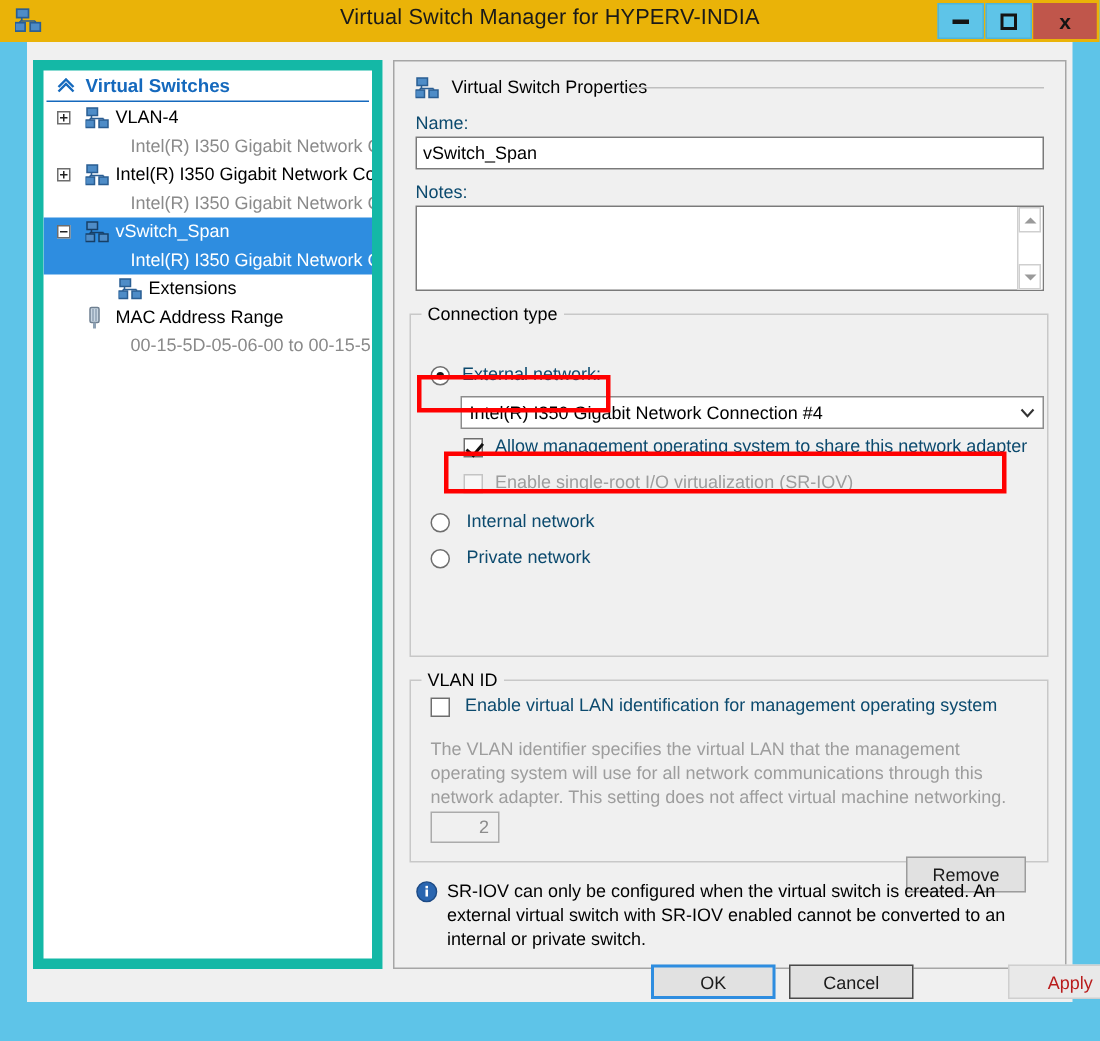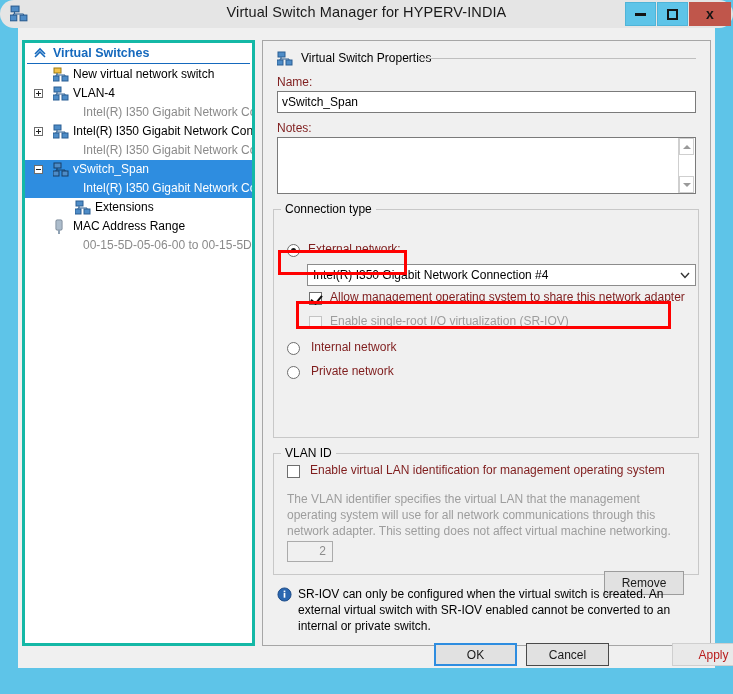--- a/index.html
+++ b/index.html
@@ -5,21 +5,21 @@
   html,body{margin:0;padding:0;}
   body{
     width:733px;height:694px;overflow:hidden;
     background:#5EC4E8;
     font-family:"Liberation Sans","DejaVu Sans",sans-serif;
     font-size:12px;color:#000;
     -webkit-font-smoothing:antialiased;
   }
   
   #window{position:absolute;left:0;top:0;width:733px;height:694px;background:#5EC4E8;}
-  #titlebar{position:absolute;left:0;top:0;width:733px;height:28px;background:#e5e5e5;border-radius:14px;}
+  #titlebar{position:absolute;left:0;top:0;width:733px;height:28px;background:#eab308;}
   #title-icon{position:absolute;left:10px;top:5px;width:18px;height:18px;}
   #title-text{
     position:absolute;left:0;top:4px;width:733px;text-align:center;
     font-size:14.5px;color:#1a1a1a;letter-spacing:.1px;
   }
   .winbtn{
     position:absolute;top:2px;height:24px;width:31px;
     border:1px solid #4FB4D8;box-sizing:border-box;
     display:flex;align-items:center;justify-content:center;
     background:#5EC4E8;
@@ -33,21 +33,21 @@
 
   
   #body{
     position:absolute;left:18px;top:28px;width:697px;height:640px;
     background:#F0F0F0;
   }
 
   
   #tree{
     position:absolute;left:4px;top:12px;width:233px;height:606px;
-    background:#FFFFFF;border:3px solid #14b8a6;box-sizing:border-box;
+    background:#FFFFFF;border:7px solid #14b8a6;box-sizing:border-box;
     overflow:hidden;
   }
   .tree-head{
     position:relative;height:20px;line-height:20px;
     color:#1569BD;font-weight:bold;font-size:12.5px;
     padding-left:26px;border-bottom:1px solid #1569BD;margin:0 2px 1px 2px;
   }
   .chev{position:absolute;left:7px;top:4px;width:12px;height:12px;}
   .trow{position:relative;height:19px;line-height:19px;white-space:nowrap;font-size:12px;}
   .trow.sel{background:#2E8DE0;color:#fff;}
@@ -67,21 +67,21 @@
 
   
   #pane{
     position:absolute;left:244px;top:12px;width:449px;height:606px;
     background:#F0F0F0;border:1px solid #A6A6A6;box-sizing:border-box;
   }
   .grp-title{
     position:absolute;font-size:12px;color:#000;background:#F0F0F0;padding:0 4px;
   }
   .grp-line{position:absolute;height:1px;background:#BFBFBF;}
-  .lbl-static{position:absolute;font-size:12px;color:#7f1d1d;}
+  .lbl-static{position:absolute;font-size:12px;color:#0c4a6e;}
   .lbl-dim{position:absolute;font-size:12px;color:#9D9D9D;}
 
   input.txt{
     position:absolute;box-sizing:border-box;
     border:1px solid #7A7A7A;background:#fff;font-family:inherit;font-size:12px;
     padding:2px 4px;color:#000;outline:none;
   }
   .notesbox{
     position:absolute;box-sizing:border-box;border:1px solid #7A7A7A;background:#fff;
   }
@@ -165,29 +165,20 @@
 
     <div id="tree">
 
       <div class="tree-head" style="top:0;">
         <svg class="chev" viewBox="0 0 12 12">
           <path d="M1 7 L6 2 L11 7 M1 10 L6 5 L11 10" stroke="#1569BD" stroke-width="1.6" fill="none"></path>
         </svg>
         <span>Virtual Switches</span>
       </div>
 
-      <div class="trow">
-        <svg class="swicon" style="left:28px;" viewBox="0 0 16 16">
-          <rect x="1" y="1" width="7" height="5" fill="#F2C14A" stroke="#9A7A12"></rect>
-          <rect x="0" y="9" width="6" height="5" fill="#4E8CC7" stroke="#2A5E93"></rect>
-          <rect x="9" y="9" width="6" height="5" fill="#4E8CC7" stroke="#2A5E93"></rect>
-          <path d="M4 6 L4 8 M3 8 L12 8 M3 8 L3 9 M12 8 L12 9" stroke="#2A5E93" fill="none"></path>
-        </svg>
-        <span class="lbl" style="left:48px;">New virtual network switch</span>
-      </div>
 
       <div class="trow">
         <span class="expander plus" style="left:9px;"></span>
         <svg class="swicon" style="left:28px;" viewBox="0 0 16 16">
           <rect x="1" y="1" width="7" height="5" fill="#4E8CC7" stroke="#2A5E93"></rect>
           <rect x="0" y="9" width="6" height="5" fill="#4E8CC7" stroke="#2A5E93"></rect>
           <rect x="9" y="9" width="6" height="5" fill="#4E8CC7" stroke="#2A5E93"></rect>
           <path d="M4 6 L4 8 M3 8 L12 8 M3 8 L3 9 M12 8 L12 9" stroke="#2A5E93" fill="none"></path>
         </svg>
         <span class="lbl" style="left:48px;">VLAN-4</span>

